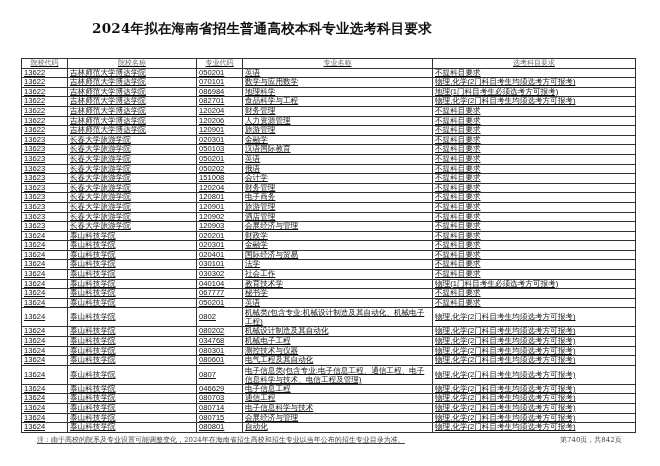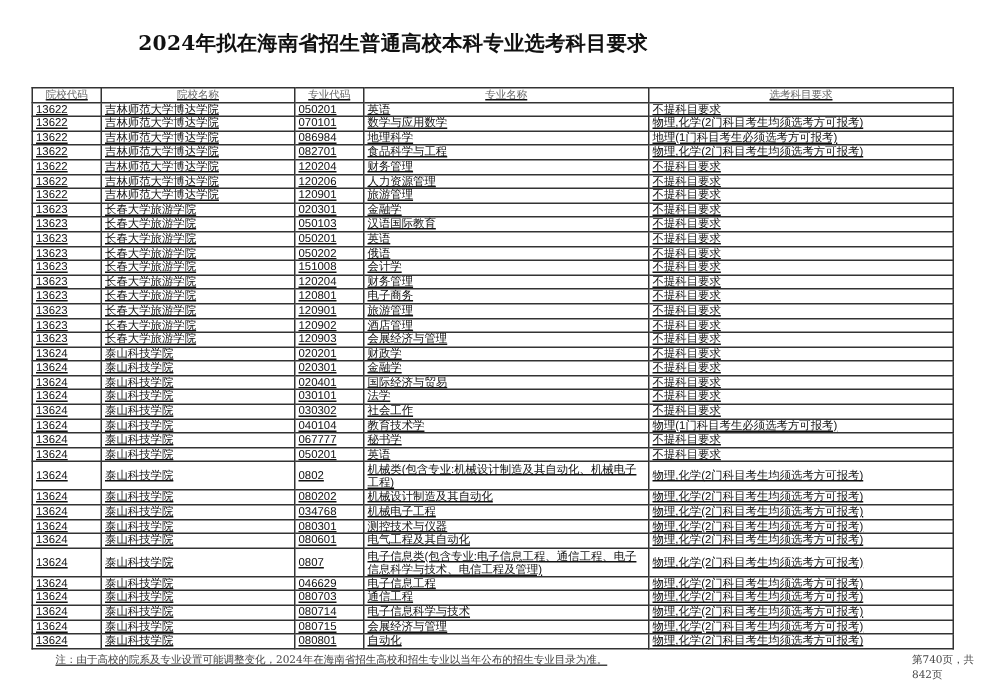--- a/index.html
+++ b/index.html
@@ -6,21 +6,21 @@
   body { width: 660px; height: 466px; position: relative; overflow: hidden; font-family: "Liberation Sans", "DejaVu Sans", sans-serif; color: #111; }
   .title { position: absolute; top: 20px; left: 0; width: 524px; text-align: center; font-family: "DejaVu Serif", "Liberation Serif", serif; font-size: 13.5px; font-weight: bold; letter-spacing: 0.2px; color: #111; }
   table.grid { position: absolute; left: 21px; top: 58px; width: 614px; border-collapse: collapse; table-layout: fixed; border: 1.2px solid #222; text-decoration: underline; }
   table.grid th, table.grid td { border: 0.8px solid #333; padding: 0 2px; font-size: 7.6px; line-height: 8.6px; height: 8.6px; white-space: nowrap; overflow: hidden; vertical-align: middle; }
   table.grid th { font-family: "DejaVu Serif", "Liberation Serif", serif; font-weight: normal; color: #666; text-align: center; font-size: 7px; height: 8px; }
   table.grid td.code { }
   table.grid td.name, table.grid td.mcode, table.grid td.mname, table.grid td.req { text-align: left; }
   table.grid tr.tall td { height: 18px; }
   table.grid td.wrap { white-space: normal; line-height: 9px; }
   .footer-note { position: absolute; left: 37px; top: 435px; font-family: "DejaVu Serif", "Liberation Serif", serif; font-size: 7px; color: #444; text-decoration: underline; }
-  .footer-page { position: absolute; left: 560px; top: 435px; font-family: "DejaVu Serif", "Liberation Serif", serif; font-size: 7px; color: #444; margin-left: 48px; }
+  .footer-page { position: absolute; left: 560px; top: 435px; font-family: "DejaVu Serif", "Liberation Serif", serif; font-size: 7px; color: #444; }
 </style>
 </head>
 <body>
 
 <div class="title">2024年拟在海南省招生普通高校本科专业选考科目要求</div>
 
 <table class="grid">
   <colgroup>
     <col style="width:46px">
     <col style="width:129px">

